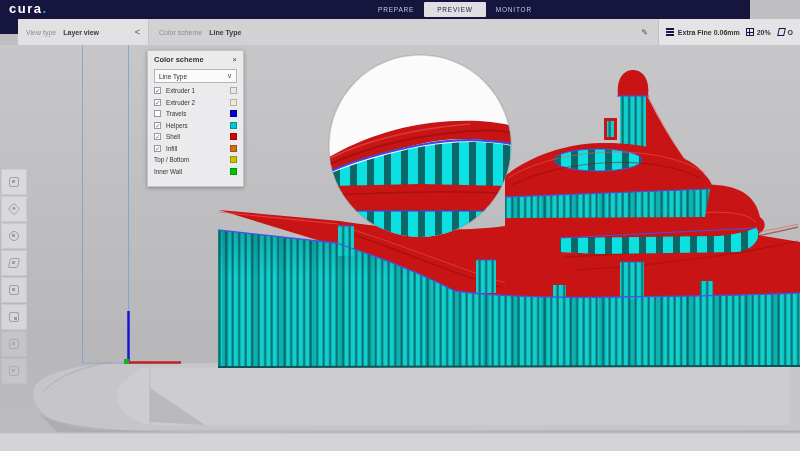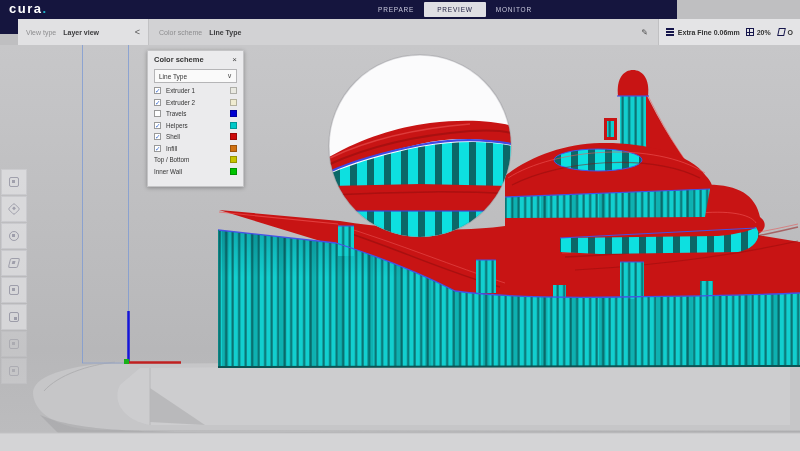--- a/index.html
+++ b/index.html
@@ -1,20 +1,20 @@
 <!DOCTYPE html>
 <html><head>
 <meta charset="utf-8">
 <style>
   html,body{margin:0;padding:0;}
   body{width:800px;height:451px;overflow:hidden;position:relative;
        font-family:"Liberation Sans",sans-serif;background:#bfbfc1;}
 
   
-  .topbar{position:absolute;top:0;left:0;width:677px;height:19px;background:#15153e;z-index:6;}
+  .topbar{position:absolute;top:0;left:0;width:750px;height:19px;background:#15153e;z-index:6;}
   .logo{position:absolute;left:9px;top:1px;font-size:13px;font-weight:bold;color:#ffffff;
         letter-spacing:1.5px;}
   .logo .dot{color:#1fb6cc;}
   .notch{position:absolute;top:19px;left:0;width:18px;height:15px;background:#15153e;z-index:6;}
   .tabs{position:absolute;left:368px;top:0;height:19px;display:flex;align-items:center;z-index:7;}
   .tab{font-size:6.5px;letter-spacing:.8px;color:#c9c9dc;padding:4px 10px;cursor:pointer;}
   .tab.active{background:#dfdfe3;color:#1a1a3e;border-radius:1px;padding:4px 13px;}
 
   
   .subbar{position:absolute;top:19px;left:18px;width:782px;height:26px;background:#d2d2d4;

